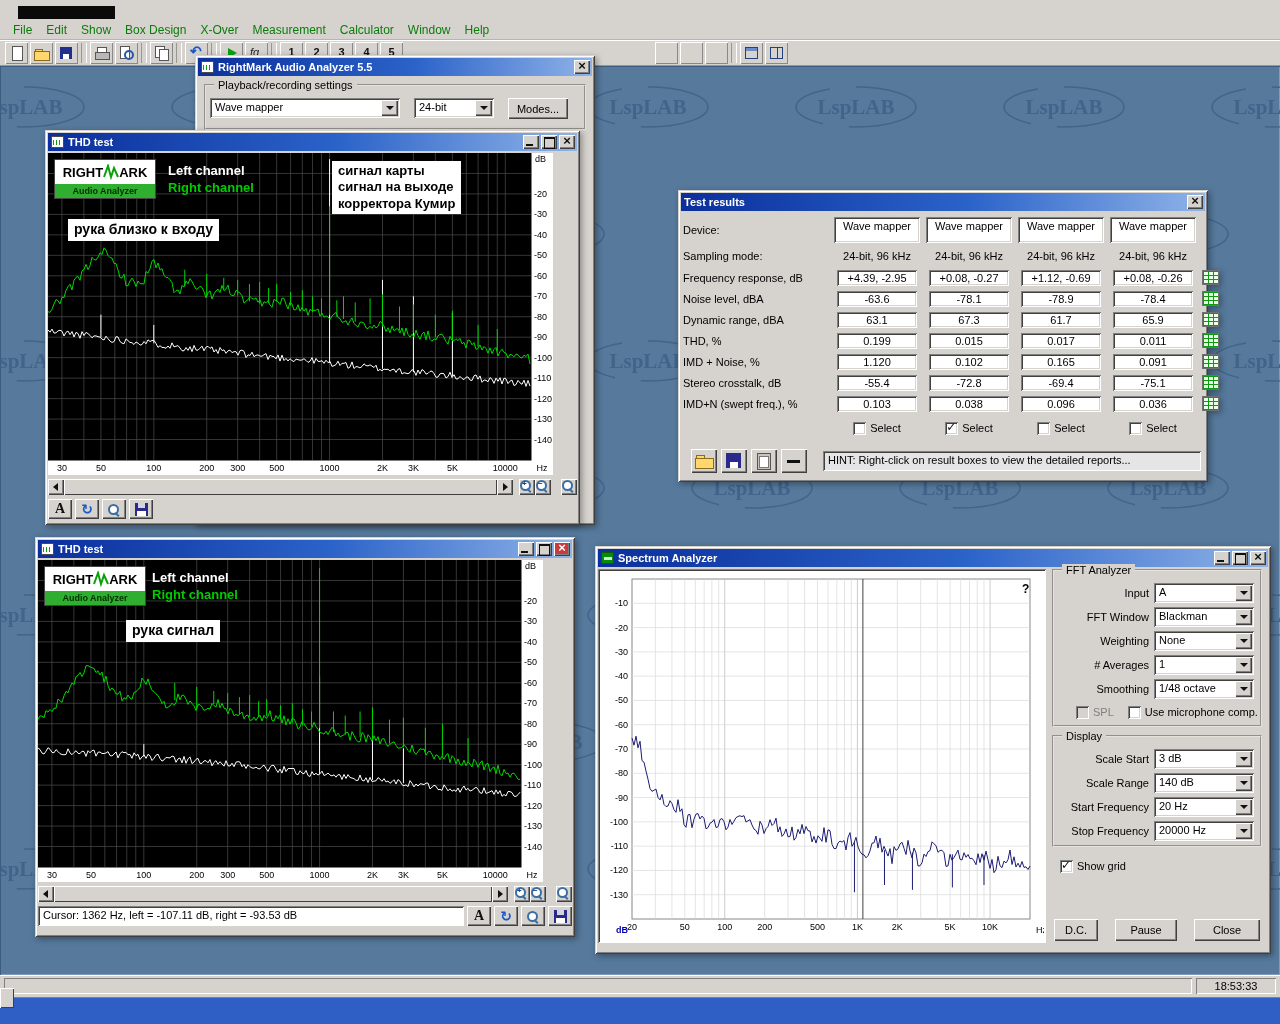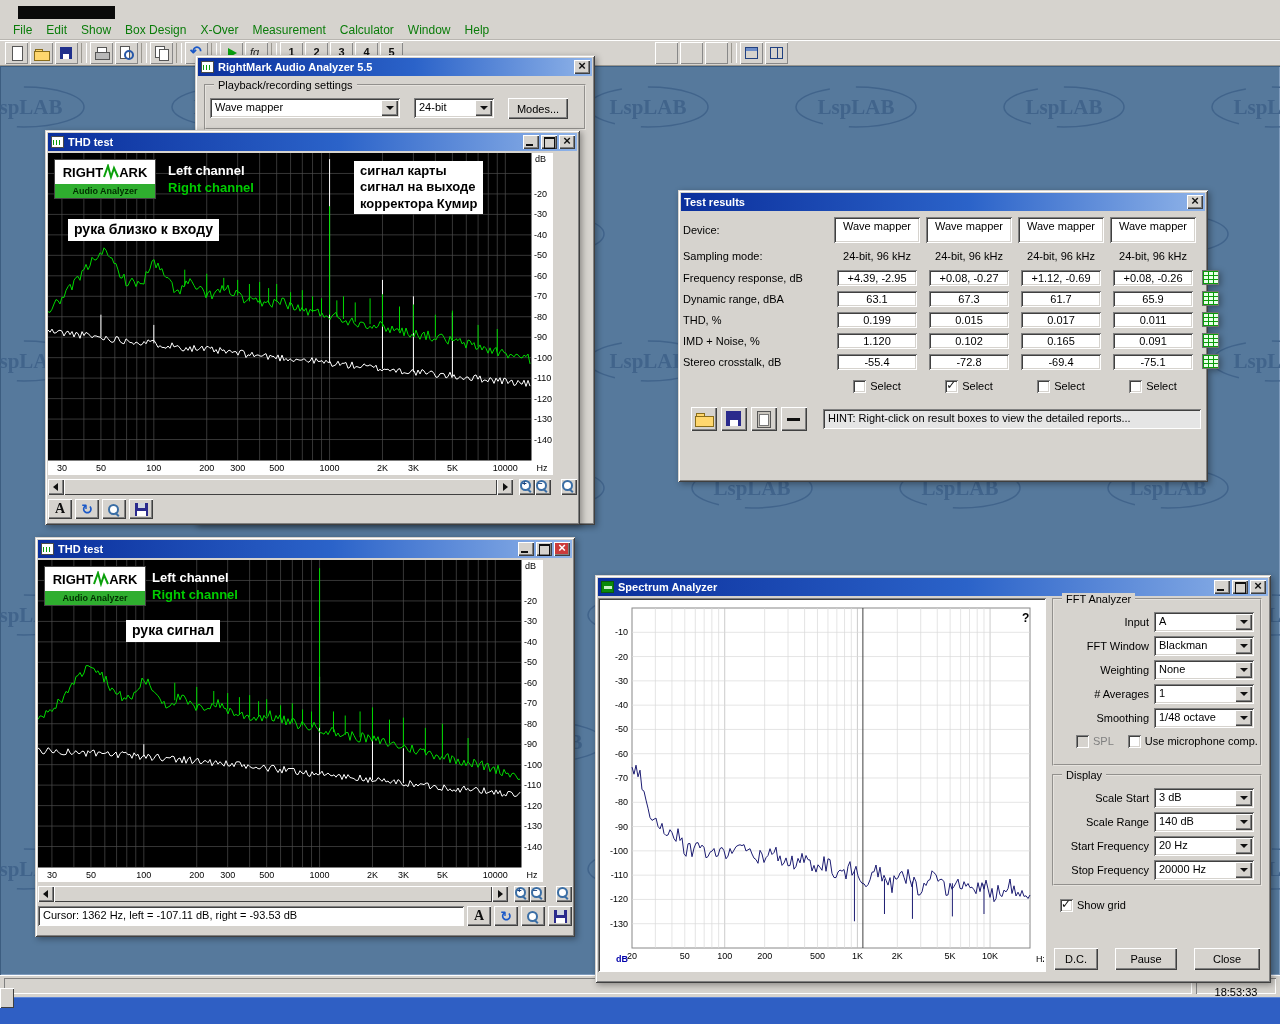--- a/index.html
+++ b/index.html
@@ -133,21 +133,21 @@
   .ctl-row{display:flex;align-items:center;justify-content:flex-end;gap:5px;height:24px;padding-right:6px}
   .ctl-label{font-size:11px;white-space:nowrap}
   .ctl-row .combo{width:100px;flex:none}
   .cbx-row{display:flex;align-items:center;gap:4px;height:22px;padding-left:22px;font-size:11px}
   .spec-buttons{margin-top:auto;display:flex;justify-content:space-between;padding:0 2px 2px 2px}
   .spec-buttons .btn{height:22px}
 
   
   .statusbar{position:absolute;left:0;top:975px;width:1280px;height:22px;background:#d6d3ce;display:flex;align-items:center;gap:4px;padding:0 4px;box-shadow:inset 0 1px 0 #fff}
   .status-left{flex:1;height:16px;background:#d6d3ce;box-shadow:inset 1px 1px 0 #808080,inset -1px -1px 0 #fff}
-  .status-time{width:80px;height:16px;background:#d6d3ce;box-shadow:inset 1px 1px 0 #808080,inset -1px -1px 0 #fff;text-align:center;padding-top:8px;font-size:11px}
+  .status-time{width:80px;height:16px;background:#d6d3ce;box-shadow:inset 1px 1px 0 #808080,inset -1px -1px 0 #fff;text-align:center;padding-top:2px;font-size:11px}
   .taskbar{position:absolute;left:0;top:997px;width:1280px;height:27px;background:#2f5fc4;box-shadow:inset 0 1px 0 #5b84d6}
   .corner-chip{position:absolute;left:0;top:988px;width:14px;height:20px;background:#d6d3ce;box-shadow:inset 1px 1px 0 #fff,inset -1px -1px 0 #404040;z-index:30}
 </style>
 </head>
 <body>
 
 <div class="screen">
 
   <div class="top-strip">
     <div class="top-artifact"></div>
@@ -688,21 +688,21 @@
           <span>RIGHT</span>
           <svg width="16" height="16">
               <polyline points="1,13 5,2 8,13 11,4 15,13" fill="none" stroke="#0aa00a" stroke-width="2"></polyline>
             </svg>
           <span>ARK</span>
         </div>
         <div class="rmaa-r2">Audio Analyzer</div>
       </div>
       <div class="legend-l" style="left:120px;top:10px">Left channel</div>
       <div class="legend-r" style="left:120px;top:27px">Right channel</div>
-      <div class="note note-signal" style="left:306px;top:8px">сигнал карты
+      <div class="note note-signal" style="left:284px;top:8px">сигнал карты
 сигнал на выходе
 корректора Кумир</div>
       <div class="note note-hand" style="left:20px;top:66px">рука близко к входу</div>
     </div>
     <div class="scrollrow">
       <span class="sb-btn arr-l"></span>
       <span class="sb-track"></span>
       <span class="sb-btn arr-r"></span>
       <span style="width:6px"></span>
       <span class="sb-btn"><span class="mag"><span class="mag-sign">+</span></span></span>
@@ -920,86 +920,122 @@
             <div class="valbox sunken">+1.12, -0.69</div>
           </div>
           <div class="cellwrap">
             <div class="valbox sunken">+0.08, -0.26</div>
           </div>
           <div class="icon-cell">
             <span class="grid-icon"></span>
           </div>
         </div>
         <div class="tr">
-          <div class="tlabel">Dynamic range, dBA</div>
-          <div class="cellwrap">
-            <div class="valbox sunken">63.1</div>
-          </div>
-          <div class="cellwrap">
-            <div class="valbox sunken">67.3</div>
-          </div>
-          <div class="cellwrap">
-            <div class="valbox sunken">61.7</div>
-          </div>
-          <div class="cellwrap">
-            <div class="valbox sunken">65.9</div>
+          <div class="tlabel">Noise level, dBA</div>
+          <div class="cellwrap">
+            <div class="valbox sunken">-63.6</div>
+          </div>
+          <div class="cellwrap">
+            <div class="valbox sunken">-78.1</div>
+          </div>
+          <div class="cellwrap">
+            <div class="valbox sunken">-78.9</div>
+          </div>
+          <div class="cellwrap">
+            <div class="valbox sunken">-78.4</div>
           </div>
           <div class="icon-cell">
             <span class="grid-icon"></span>
           </div>
         </div>
         <div class="tr">
-          <div class="tlabel">THD, %</div>
-          <div class="cellwrap">
-            <div class="valbox sunken">0.199</div>
-          </div>
-          <div class="cellwrap">
-            <div class="valbox sunken">0.015</div>
-          </div>
-          <div class="cellwrap">
-            <div class="valbox sunken">0.017</div>
-          </div>
-          <div class="cellwrap">
-            <div class="valbox sunken">0.011</div>
+          <div class="tlabel">Dynamic range, dBA</div>
+          <div class="cellwrap">
+            <div class="valbox sunken">63.1</div>
+          </div>
+          <div class="cellwrap">
+            <div class="valbox sunken">67.3</div>
+          </div>
+          <div class="cellwrap">
+            <div class="valbox sunken">61.7</div>
+          </div>
+          <div class="cellwrap">
+            <div class="valbox sunken">65.9</div>
           </div>
           <div class="icon-cell">
             <span class="grid-icon"></span>
           </div>
         </div>
         <div class="tr">
-          <div class="tlabel">IMD + Noise, %</div>
-          <div class="cellwrap">
-            <div class="valbox sunken">1.120</div>
-          </div>
-          <div class="cellwrap">
-            <div class="valbox sunken">0.102</div>
-          </div>
-          <div class="cellwrap">
-            <div class="valbox sunken">0.165</div>
-          </div>
-          <div class="cellwrap">
-            <div class="valbox sunken">0.091</div>
+          <div class="tlabel">THD, %</div>
+          <div class="cellwrap">
+            <div class="valbox sunken">0.199</div>
+          </div>
+          <div class="cellwrap">
+            <div class="valbox sunken">0.015</div>
+          </div>
+          <div class="cellwrap">
+            <div class="valbox sunken">0.017</div>
+          </div>
+          <div class="cellwrap">
+            <div class="valbox sunken">0.011</div>
           </div>
           <div class="icon-cell">
             <span class="grid-icon"></span>
           </div>
         </div>
         <div class="tr">
+          <div class="tlabel">IMD + Noise, %</div>
+          <div class="cellwrap">
+            <div class="valbox sunken">1.120</div>
+          </div>
+          <div class="cellwrap">
+            <div class="valbox sunken">0.102</div>
+          </div>
+          <div class="cellwrap">
+            <div class="valbox sunken">0.165</div>
+          </div>
+          <div class="cellwrap">
+            <div class="valbox sunken">0.091</div>
+          </div>
+          <div class="icon-cell">
+            <span class="grid-icon"></span>
+          </div>
+        </div>
+        <div class="tr">
           <div class="tlabel">Stereo crosstalk, dB</div>
           <div class="cellwrap">
             <div class="valbox sunken">-55.4</div>
           </div>
           <div class="cellwrap">
             <div class="valbox sunken">-72.8</div>
           </div>
           <div class="cellwrap">
             <div class="valbox sunken">-69.4</div>
           </div>
           <div class="cellwrap">
             <div class="valbox sunken">-75.1</div>
+          </div>
+          <div class="icon-cell">
+            <span class="grid-icon"></span>
+          </div>
+        </div>
+        <div class="tr">
+          <div class="tlabel">IMD+N (swept freq.), %</div>
+          <div class="cellwrap">
+            <div class="valbox sunken">0.103</div>
+          </div>
+          <div class="cellwrap">
+            <div class="valbox sunken">0.038</div>
+          </div>
+          <div class="cellwrap">
+            <div class="valbox sunken">0.096</div>
+          </div>
+          <div class="cellwrap">
+            <div class="valbox sunken">0.036</div>
           </div>
           <div class="icon-cell">
             <span class="grid-icon"></span>
           </div>
         </div>
         <div class="tr row-select">
           <div class="tlabel"></div>
           <div class="sel-cell">
             <span class="cb"></span>
             <span>Select</span>
@@ -1022,21 +1058,21 @@
     <div class="res-toolbar">
       <span class="res-tool ico-folder"></span>
       <span class="res-tool ico-floppy"></span>
       <span class="res-tool ico-clip"></span>
       <span class="res-tool ico-minus"></span>
       <span style="width:8px"></span>
       <div class="hint-box">HINT: Right-click on result boxes to view the detailed reports...</div>
     </div>
   </div>
 
-  <div class="win" style="left:595px;top:575px;width:676px;height:408px;z-index:4">
+  <div class="win" style="left:595px;top:546px;width:676px;height:408px;z-index:4">
     <div class="titlebar">
       <span class="wicon spec"></span>
       <span class="ttext">Spectrum Analyzer</span>
       <span class="tbtns">
         <span class="tbtn tb-min"></span>
         <span class="tbtn tb-max"></span>
         <span class="tbtn tb-close"></span>
       </span>
     </div>
     <div class="spec-body">
@@ -1111,21 +1147,21 @@
             <text x="257.3966872419118" y="359" font-size="9" font-family="Liberation Sans, DejaVu Sans, sans-serif" fill="#000" text-anchor="middle">1K</text>
             <text x="297.3333333333333" y="359" font-size="9" font-family="Liberation Sans, DejaVu Sans, sans-serif" fill="#000" text-anchor="middle">2K</text>
             <text x="350.12670781715696" y="359" font-size="9" font-family="Liberation Sans, DejaVu Sans, sans-serif" fill="#000" text-anchor="middle">5K</text>
             <text x="390.0633539085785" y="359" font-size="9" font-family="Liberation Sans, DejaVu Sans, sans-serif" fill="#000" text-anchor="middle">10K</text>
             <text x="436" y="362" font-size="9" font-family="Liberation Sans, DejaVu Sans, sans-serif" fill="#000" text-anchor="start">Hz</text>
             <text x="16" y="362" font-size="9" font-family="Liberation Sans, DejaVu Sans, sans-serif" fill="#0000aa" font-weight="bold">dB</text>
             <text x="422" y="22" font-size="12" font-family="Liberation Sans, DejaVu Sans, sans-serif" fill="#000" font-weight="bold">?</text>
           </svg>
       </div>
       <div class="spec-right">
-        <div class="grp" style="padding-bottom:12px">
+        <div class="grp" style="padding-bottom:2px">
           <span class="grp-label">FFT Analyzer</span>
           <div>
               <div class="ctl-row">
                 <span class="ctl-label">Input</span>
                 <div class="combo">
                   <span class="combo-val">A</span>
                   <span class="cbtn">
                     <span class="carrow"></span>
                   </span>
                 </div>

